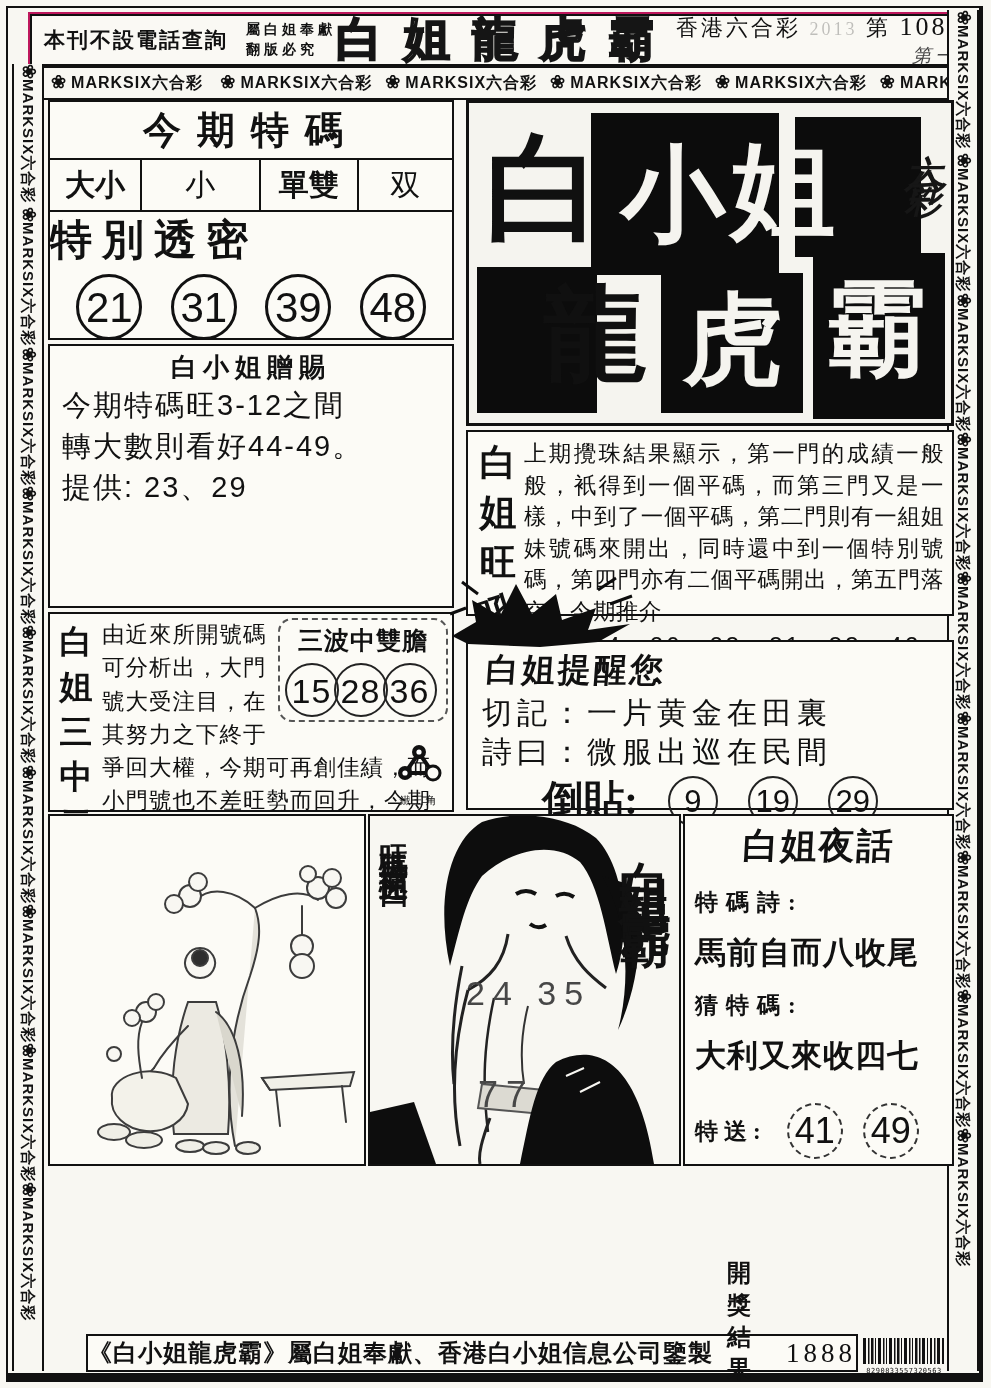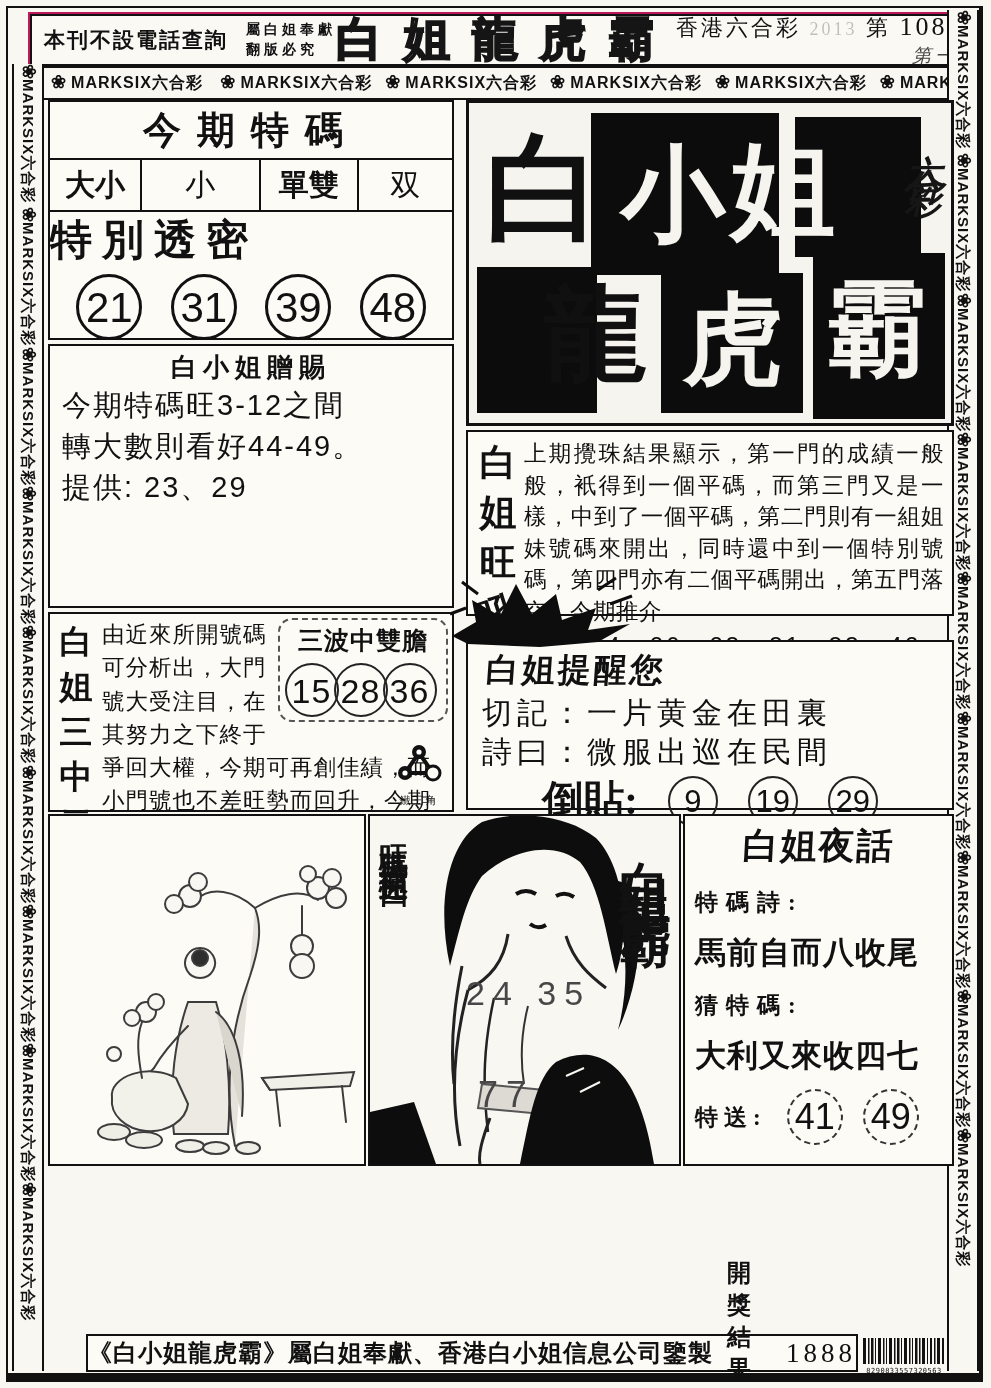--- a/index.html
+++ b/index.html
@@ -94,21 +94,21 @@
           font-size:52px;font-weight:900;font-family:"Liberation Serif",serif;letter-spacing:14px;z-index:3;}
   .overlay-num{position:absolute;color:#474747;z-index:2;letter-spacing:8px;}
   .on1{left:96px;top:158px;font-size:34px;}
   .on2{left:108px;top:258px;font-size:36px;}
   
   .yehua{left:683px;top:814px;width:271px;height:352px;padding:6px 10px;}
   .yehua-title{text-align:center;font-size:36px;font-weight:900;font-family:"Liberation Serif",serif;
                letter-spacing:2px;transform:skewX(-3deg);}
   .yehua-label{font-size:23px;font-weight:800;letter-spacing:8px;font-family:"Liberation Serif",serif;margin-top:16px;}
   .yehua-poem{font-size:31px;font-weight:700;letter-spacing:1px;margin-top:14px;white-space:nowrap;}
-  .tesong{display:flex;align-items:center;gap:20px;margin-top:12px;}
+  .tesong{display:flex;align-items:center;gap:20px;margin-top:26px;}
   .tesong-label{font-size:23px;font-weight:800;letter-spacing:6px;font-family:"Liberation Serif",serif;}
   .dash-circle{width:56px;height:56px;border:2px dashed #333;border-radius:50%;line-height:52px;font-size:36px;
                text-align:center;box-sizing:border-box;}
   
   .footer{left:86px;top:1334px;width:772px;height:38px;display:flex;align-items:center;justify-content:center;
           gap:14px;border-width:2px;}
   .footer-text{font-size:24px;font-weight:900;letter-spacing:1px;white-space:nowrap;}
   .footer-phone-label{font-size:24px;font-weight:900;}
   .footer-phone{font-family:"Liberation Serif",serif;font-size:27px;letter-spacing:4px;}
   .barcode{position:absolute;left:862px;top:1338px;width:84px;height:36px;text-align:center;}

